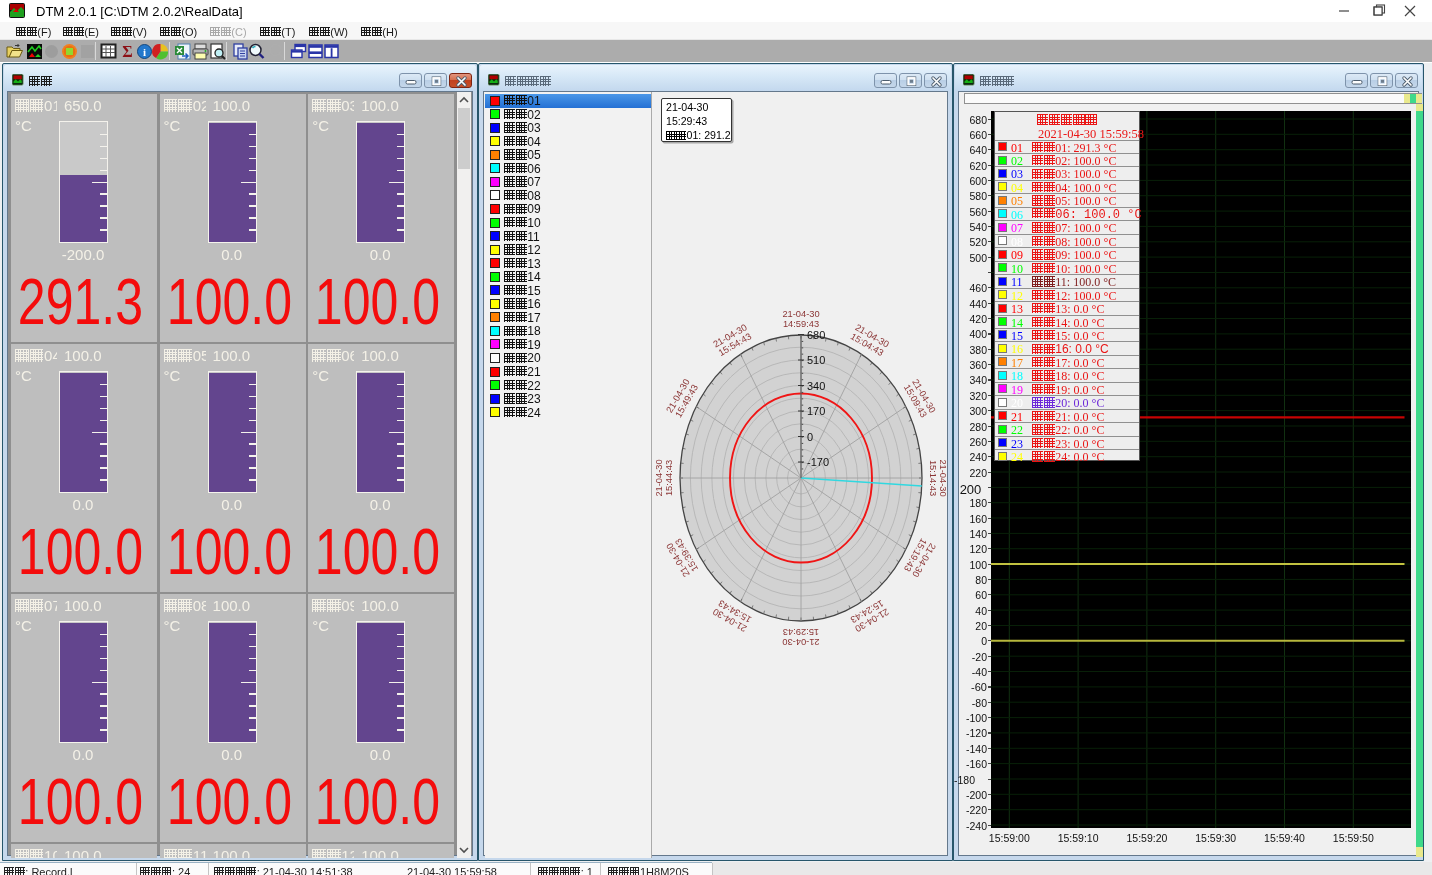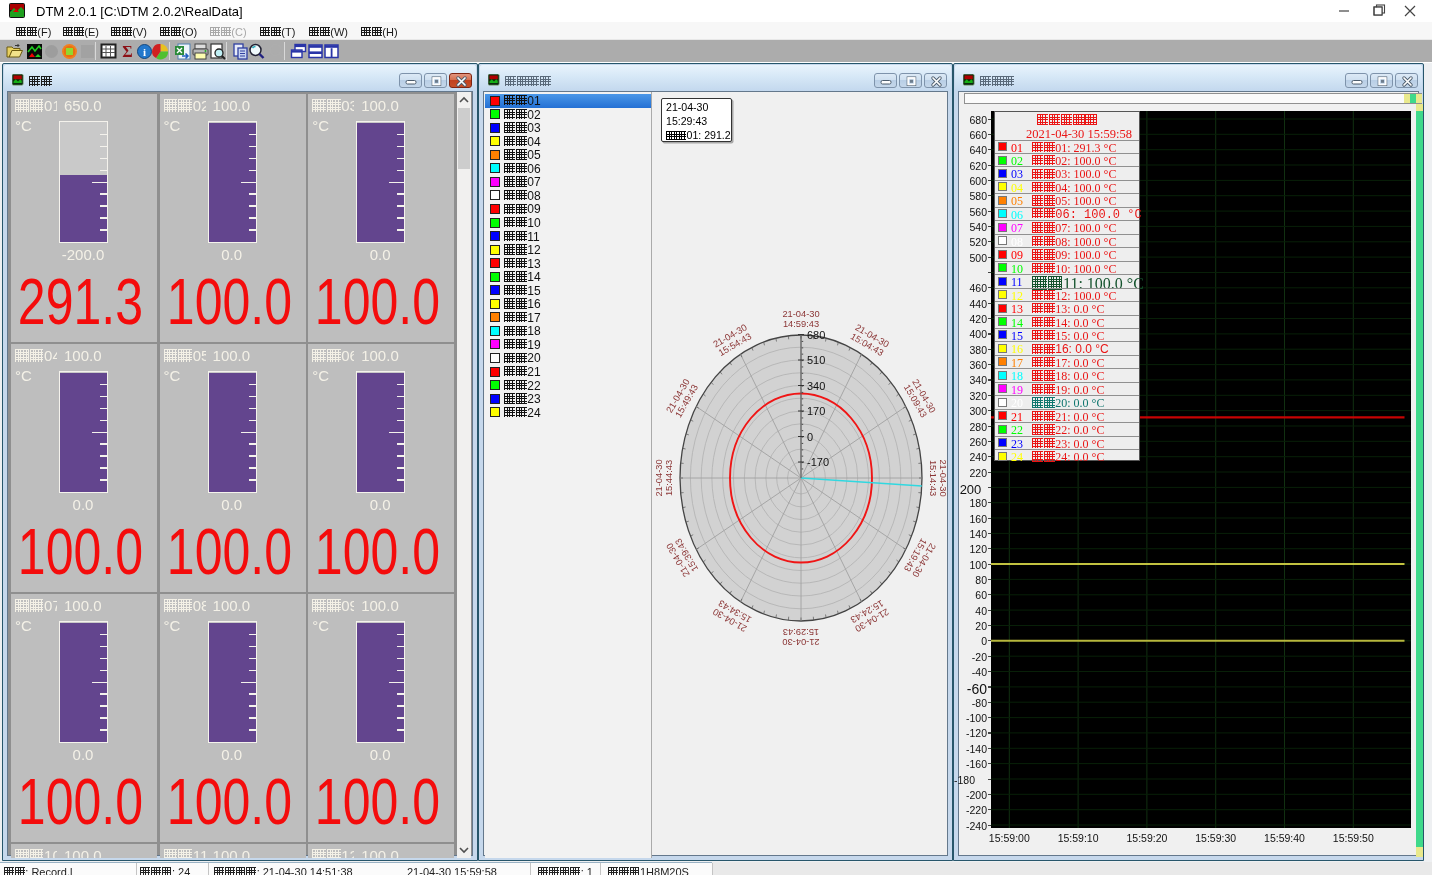--- a/index.html
+++ b/index.html
@@ -751,21 +751,21 @@
     <div class="abs" style="left:0px;top:540.6px;width:33px;text-align:right;font-size:10.5px;color:#111">40</div>
     <div class="abs" style="left:33.5px;top:545.6px;width:3.5px;height:1.2px;background:#444"></div>
     <div class="abs" style="left:0px;top:556.0px;width:33px;text-align:right;font-size:10.5px;color:#111">20</div>
     <div class="abs" style="left:33.5px;top:561.0px;width:3.5px;height:1.2px;background:#444"></div>
     <div class="abs" style="left:0px;top:571.3px;width:33px;text-align:right;font-size:10.5px;color:#111">0</div>
     <div class="abs" style="left:33.5px;top:576.3px;width:3.5px;height:1.2px;background:#444"></div>
     <div class="abs" style="left:0px;top:586.7px;width:33px;text-align:right;font-size:10.5px;color:#111">-20</div>
     <div class="abs" style="left:33.5px;top:591.7px;width:3.5px;height:1.2px;background:#444"></div>
     <div class="abs" style="left:0px;top:602.0px;width:33px;text-align:right;font-size:10.5px;color:#111">-40</div>
     <div class="abs" style="left:33.5px;top:607.0px;width:3.5px;height:1.2px;background:#444"></div>
-    <div class="abs" style="left:0px;top:617.4px;width:33px;text-align:right;font-size:14px;color:#111">-60</div>
+    <div class="abs" style="left:0px;top:617.4px;width:33px;text-align:right;font-size:11px;color:#111">-60</div>
     <div class="abs" style="left:33.5px;top:622.4px;width:3.5px;height:1.2px;background:#444"></div>
     <div class="abs" style="left:0px;top:632.7px;width:33px;text-align:right;font-size:10.5px;color:#111">-80</div>
     <div class="abs" style="left:33.5px;top:637.7px;width:3.5px;height:1.2px;background:#444"></div>
     <div class="abs" style="left:0px;top:648.1px;width:33px;text-align:right;font-size:10.5px;color:#111">-100</div>
     <div class="abs" style="left:33.5px;top:653.1px;width:3.5px;height:1.2px;background:#444"></div>
     <div class="abs" style="left:0px;top:663.4px;width:33px;text-align:right;font-size:10.5px;color:#111">-120</div>
     <div class="abs" style="left:33.5px;top:668.4px;width:3.5px;height:1.2px;background:#444"></div>
     <div class="abs" style="left:0px;top:678.8px;width:33px;text-align:right;font-size:10.5px;color:#111">-140</div>
     <div class="abs" style="left:33.5px;top:683.8px;width:3.5px;height:1.2px;background:#444"></div>
     <div class="abs" style="left:0px;top:694.1px;width:33px;text-align:right;font-size:10.5px;color:#111">-160</div>
@@ -832,21 +832,21 @@
       <line x1="0" y1="668.0" x2="420" y2="668.0" stroke="#082008" stroke-width="1"></line>
       <line x1="0" y1="683.3" x2="420" y2="683.3" stroke="#082008" stroke-width="1"></line>
       <line x1="0" y1="698.7" x2="420" y2="698.7" stroke="#082008" stroke-width="1"></line>
       <line x1="0" y1="714.0" x2="420" y2="714.0" stroke="#082008" stroke-width="1"></line>
       <line x1="0" y1="306.3" x2="413.5" y2="306.3" stroke="#c60303" stroke-width="2.2"></line>
       <line x1="0" y1="453.1" x2="413.5" y2="453.1" stroke="#c2c240" stroke-width="2"></line>
       <line x1="0" y1="529.8" x2="413.5" y2="529.8" stroke="#b6b63c" stroke-width="2"></line>
     </svg>
 <div class="abs" style="left:40px;top:47px;width:146px;height:350px;background:#eeeeee;border:1px solid #555">
       <div class="abs" style="left:0;top:1px;width:144px;text-align:center;color:#ea1515;font-size:12.5px"><i class="cj"></i><i class="cj"></i><i class="cj"></i><i class="cj"></i><i class="cj"></i></div>
-      <div class="abs" style="left:0;top:14.5px;width:168px;text-align:center;color:#ea1515;font-size:12.5px;font-family:'Liberation Serif',serif">2021-04-30 15:59:58</div>
+      <div class="abs" style="left:12px;top:14.5px;width:168px;text-align:center;color:#ea1515;font-size:12.5px;font-family:'Liberation Serif',serif">2021-04-30 15:59:58</div>
       <div class="abs" style="left:0;top:27.5px;width:144px;height:13.46px;border-top:1px solid #909090">
         <span class="abs" style="left:3px;top:1.5px;width:9px;height:9px;background:#ff0000;border:1px solid #777"></span>
         <span class="abs" style="left:16px;top:0px;color:#ff0000;font-size:12px;font-family:'Liberation Serif',serif">01</span>
         <span class="abs" style="left:37px;top:0px;color:#ea1515;white-space:nowrap;font-size:12px;font-family:'Liberation Serif',serif"><i class="cj"></i><i class="cj"></i>01: 291.3 °C</span>
       </div>
       <div class="abs" style="left:0;top:41.0px;width:144px;height:13.46px;border-top:1px solid #909090">
         <span class="abs" style="left:3px;top:1.5px;width:9px;height:9px;background:#00ff00;border:1px solid #777"></span>
         <span class="abs" style="left:16px;top:0px;color:#00ff00;font-size:12px;font-family:'Liberation Serif',serif">02</span>
         <span class="abs" style="left:37px;top:0px;color:#ea1515;white-space:nowrap;font-size:12px;font-family:'Liberation Serif',serif"><i class="cj"></i><i class="cj"></i>02: 100.0 °C</span>
       </div>
@@ -886,21 +886,21 @@
         <span class="abs" style="left:37px;top:0px;color:#ea1515;white-space:nowrap;font-size:12px;font-family:'Liberation Serif',serif"><i class="cj"></i><i class="cj"></i>09: 100.0 °C</span>
       </div>
       <div class="abs" style="left:0;top:148.6px;width:144px;height:13.46px;border-top:1px solid #909090">
         <span class="abs" style="left:3px;top:1.5px;width:9px;height:9px;background:#00ff00;border:1px solid #777"></span>
         <span class="abs" style="left:16px;top:0px;color:#00ff00;font-size:12px;font-family:'Liberation Serif',serif">10</span>
         <span class="abs" style="left:37px;top:0px;color:#ea1515;white-space:nowrap;font-size:12px;font-family:'Liberation Serif',serif"><i class="cj"></i><i class="cj"></i>10: 100.0 °C</span>
       </div>
       <div class="abs" style="left:0;top:162.1px;width:144px;height:13.46px;border-top:1px solid #909090">
         <span class="abs" style="left:3px;top:1.5px;width:9px;height:9px;background:#0000ff;border:1px solid #777"></span>
         <span class="abs" style="left:16px;top:0px;color:#0000ff;font-size:12px;font-family:'Liberation Serif',serif">11</span>
-        <span class="abs" style="left:37px;top:0px;color:#14532d;white-space:nowrap;font-size:16px;font-family:'Liberation Serif',serif"><i class="cj"></i><i class="cj"></i>11: 100.0 °C</span>
+        <span class="abs" style="left:37px;top:0px;color:#7f1d1d;white-space:nowrap;font-size:12px;font-family:'Liberation Serif',serif"><i class="cj"></i><i class="cj"></i>11: 100.0 °C</span>
       </div>
       <div class="abs" style="left:0;top:175.6px;width:144px;height:13.46px;border-top:1px solid #909090">
         <span class="abs" style="left:3px;top:1.5px;width:9px;height:9px;background:#ffff00;border:1px solid #777"></span>
         <span class="abs" style="left:16px;top:0px;color:#ffff00;font-size:12px;font-family:'Liberation Serif',serif">12</span>
         <span class="abs" style="left:37px;top:0px;color:#ea1515;white-space:nowrap;font-size:12px;font-family:'Liberation Serif',serif"><i class="cj"></i><i class="cj"></i>12: 100.0 °C</span>
       </div>
       <div class="abs" style="left:0;top:189.0px;width:144px;height:13.46px;border-top:1px solid #909090">
         <span class="abs" style="left:3px;top:1.5px;width:9px;height:9px;background:#ff0000;border:1px solid #777"></span>
         <span class="abs" style="left:16px;top:0px;color:#ff0000;font-size:12px;font-family:'Liberation Serif',serif">13</span>
         <span class="abs" style="left:37px;top:0px;color:#ea1515;white-space:nowrap;font-size:12px;font-family:'Liberation Serif',serif"><i class="cj"></i><i class="cj"></i>13: 0.0 °C</span>
@@ -931,21 +931,21 @@
         <span class="abs" style="left:37px;top:0px;color:#ea1515;white-space:nowrap;font-size:12px;font-family:'Liberation Serif',serif"><i class="cj"></i><i class="cj"></i>18: 0.0 °C</span>
       </div>
       <div class="abs" style="left:0;top:269.8px;width:144px;height:13.46px;border-top:1px solid #909090">
         <span class="abs" style="left:3px;top:1.5px;width:9px;height:9px;background:#ff00ff;border:1px solid #777"></span>
         <span class="abs" style="left:16px;top:0px;color:#ff00ff;font-size:12px;font-family:'Liberation Serif',serif">19</span>
         <span class="abs" style="left:37px;top:0px;color:#ea1515;white-space:nowrap;font-size:12px;font-family:'Liberation Serif',serif"><i class="cj"></i><i class="cj"></i>19: 0.0 °C</span>
       </div>
       <div class="abs" style="left:0;top:283.2px;width:144px;height:13.46px;border-top:1px solid #909090">
         <span class="abs" style="left:3px;top:1.5px;width:9px;height:9px;background:#ffffff;border:1px solid #777"></span>
         <span class="abs" style="left:16px;top:0px;color:#ffffff;font-size:12px;font-family:'Liberation Serif',serif">20</span>
-        <span class="abs" style="left:37px;top:0px;color:#0f766e;white-space:nowrap;font-size:12px;font-family:'Liberation Serif',serif"><i class="cj"></i><i class="cj"></i>20: 0.0 °C</span>
+        <span class="abs" style="left:37px;top:0px;color:#6d28d9;white-space:nowrap;font-size:12px;font-family:'Liberation Serif',serif"><i class="cj"></i><i class="cj"></i>20: 0.0 °C</span>
       </div>
       <div class="abs" style="left:0;top:296.7px;width:144px;height:13.46px;border-top:1px solid #909090">
         <span class="abs" style="left:3px;top:1.5px;width:9px;height:9px;background:#ff0000;border:1px solid #777"></span>
         <span class="abs" style="left:16px;top:0px;color:#ff0000;font-size:12px;font-family:'Liberation Serif',serif">21</span>
         <span class="abs" style="left:37px;top:0px;color:#ea1515;white-space:nowrap;font-size:12px;font-family:'Liberation Serif',serif"><i class="cj"></i><i class="cj"></i>21: 0.0 °C</span>
       </div>
       <div class="abs" style="left:0;top:310.2px;width:144px;height:13.46px;border-top:1px solid #909090">
         <span class="abs" style="left:3px;top:1.5px;width:9px;height:9px;background:#00ff00;border:1px solid #777"></span>
         <span class="abs" style="left:16px;top:0px;color:#00ff00;font-size:12px;font-family:'Liberation Serif',serif">22</span>
         <span class="abs" style="left:37px;top:0px;color:#ea1515;white-space:nowrap;font-size:12px;font-family:'Liberation Serif',serif"><i class="cj"></i><i class="cj"></i>22: 0.0 °C</span>

